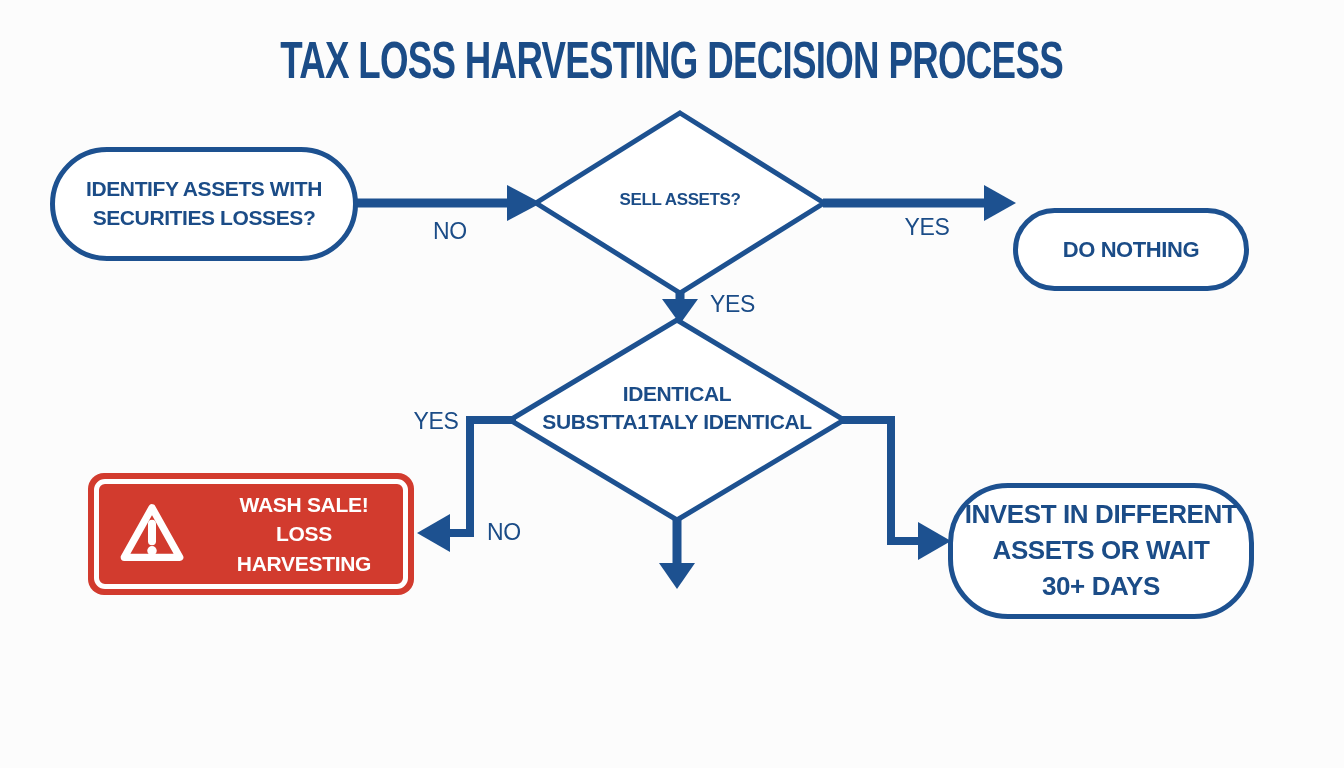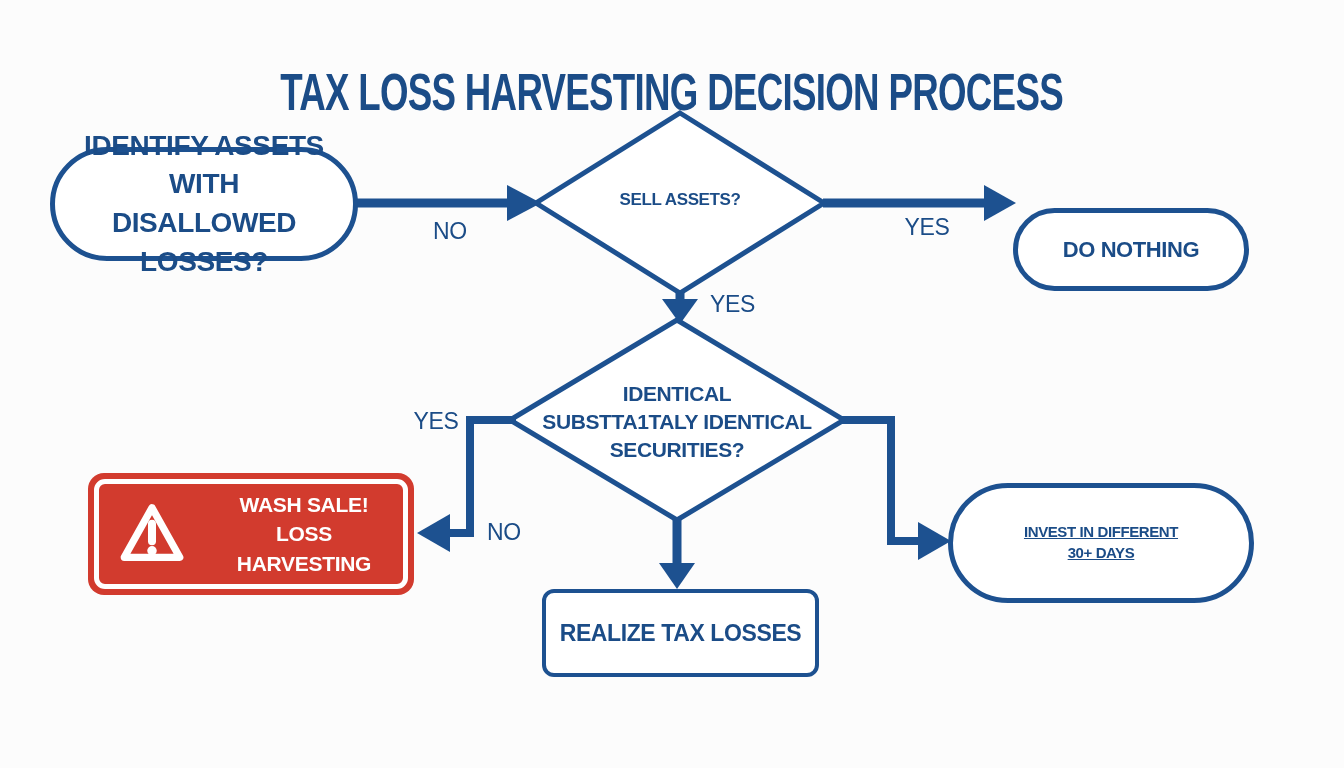--- a/index.html
+++ b/index.html
@@ -8,21 +8,21 @@
     background:#fcfcfc; overflow:hidden;
     font-family:"Liberation Sans", sans-serif;
     color:var(--navy_text,#1b4c87);
   }
   .canvas * { box-sizing:border-box; }
 
   
   .title {
     position:absolute; top:31px; left:0; width:100%;
     text-align:center; font-size:51px; font-weight:bold;
-    color:var(--navy_text,#1b4c87); white-space:nowrap;margin-top:32px;
+    color:var(--navy_text,#1b4c87); white-space:nowrap;
   }
   .title .squeeze {
     display:inline-block; transform:scaleX(0.72); transform-origin:50% 50%;
     letter-spacing:-1px;
   }
 
   
   svg.connectors { position:absolute; left:0; top:0; }
   .edge   { stroke:var(--line_blue,#1d5190); stroke-width:9; fill:none; stroke-linejoin:miter; }
   .thin   { stroke-width:8; }
@@ -30,23 +30,23 @@
   .head   { fill:var(--line_blue,#1d5190); }
 
   
   .pill, .rect {
     position:absolute; background:#ffffff;
     border:5px solid var(--line_blue,#1d5190);
     display:flex; align-items:center; justify-content:center;
     text-align:center; font-weight:bold; letter-spacing:-0.4px;
     color:var(--navy_text,#1b4c87);
   }
-  .pill-identify { left:50px;  top:147px; width:308px; height:114px; border-radius:58px; font-size:28px; line-height:1.38;align-items:center; }
+  .pill-identify { left:50px;  top:147px; width:308px; height:114px; border-radius:58px; font-size:21px; line-height:1.38;align-items:center; }
   .pill-nothing  { left:1013px; top:162px; width:236px; height:83px;  border-radius:42px; font-size:22px;margin-top:46px; }
-  .pill-invest   { left:948px; top:483px; width:306px; height:120px; border-radius:60px; font-size:15px; line-height:1.38;text-decoration:underline; }
+  .pill-invest   { left:948px; top:483px; width:306px; height:136px; border-radius:60px; font-size:26px; line-height:1.38; }
   .rect-realize  { left:542px; top:589px; width:277px; height:88px;  border-radius:12px; border-width:4px; font-size:23px; }
 
   
   .dtext {
     position:absolute; text-align:center; font-weight:bold;
     letter-spacing:-0.4px; color:var(--navy_text,#1b4c87);
   }
   .dtext-sell     { left:555px; top:190px; width:250px; font-size:17px; }
   .dtext-purchase { left:517px; top:380px; width:320px; font-size:21px; line-height:1.33; }
 
@@ -107,47 +107,44 @@
     <polyline class="edge thin" points="516,420 470,420 470,533 449,533"></polyline>
     <polygon class="head" points="417,533 450,514 450,552"></polygon>
 
     <polyline class="edge thin" points="840,420 891,420 891,541 921,541"></polyline>
     <polygon class="head" points="951,541 918,522 918,560"></polygon>
   </svg>
 
   <div class="pill pill-identify">
     <div>
       <span class="blk">IDENTIFY ASSETS WITH</span>
-      <span class="blk">DISALLOWED LOSSES?</span>
+      <span class="blk">SECURITIES LOSSES?</span>
     </div>
   </div>
 
   <div class="pill pill-nothing">
     <span>DO NOTHING</span>
   </div>
 
   <div class="pill pill-invest">
     <div>
       <span class="blk">INVEST IN DIFFERENT</span>
+      <span class="blk">ASSETS OR WAIT</span>
       <span class="blk">30+ DAYS</span>
     </div>
   </div>
 
-  <div class="rect rect-realize">
-    <span>REALIZE TAX LOSSES</span>
-  </div>
 
   <div class="dtext dtext-sell">
     <span class="blk">SELL ASSETS?</span>
   </div>
 
   <div class="dtext dtext-purchase">
     <span class="blk">IDENTICAL</span>
     <span class="blk">SUBSTTA1TALY IDENTICAL</span>
-    <span class="blk">SECURITIES?</span>
   </div>
 
   <div class="redbox">
     <div class="redbox-ring"></div>
     <div class="redbox-content">
       <svg class="warn-icon" width="78" height="70" viewBox="0 0 104 96">
         <path d="M52 12 L90 80 L14 80 Z" fill="none" stroke="#ffffff" stroke-width="10" stroke-linejoin="round"></path>
         <line x1="52" y1="34" x2="52" y2="58" stroke="#ffffff" stroke-width="11" stroke-linecap="round"></line>
         <circle cx="52" cy="71" r="6.5" fill="#ffffff"></circle>
       </svg>

